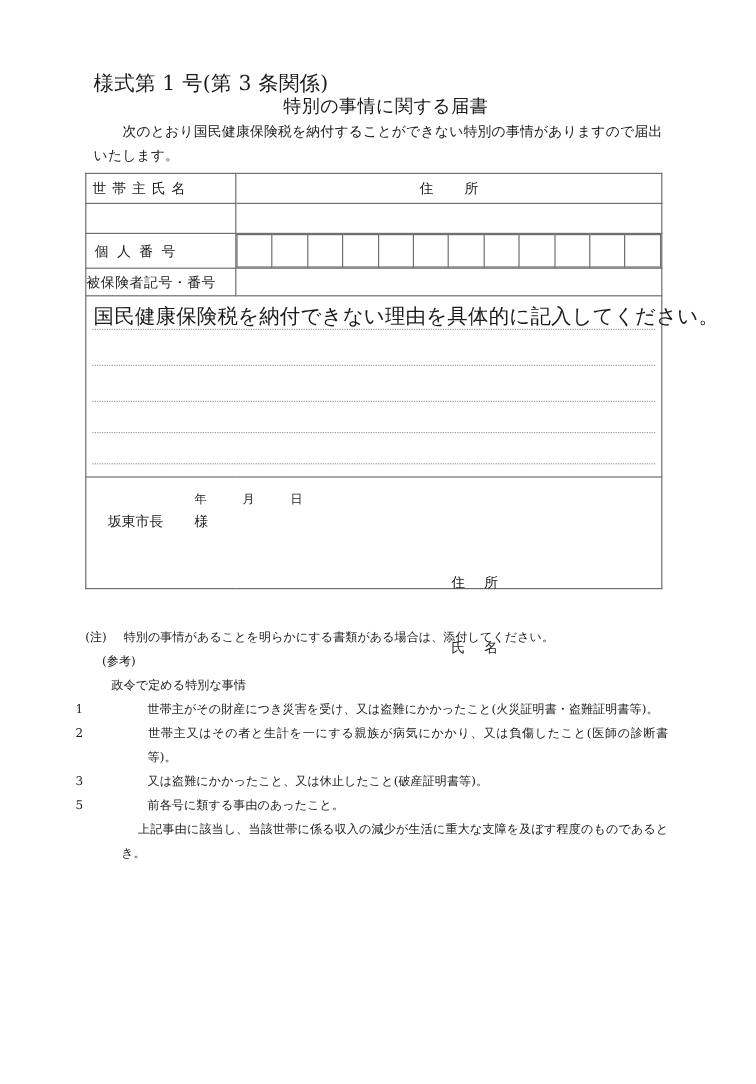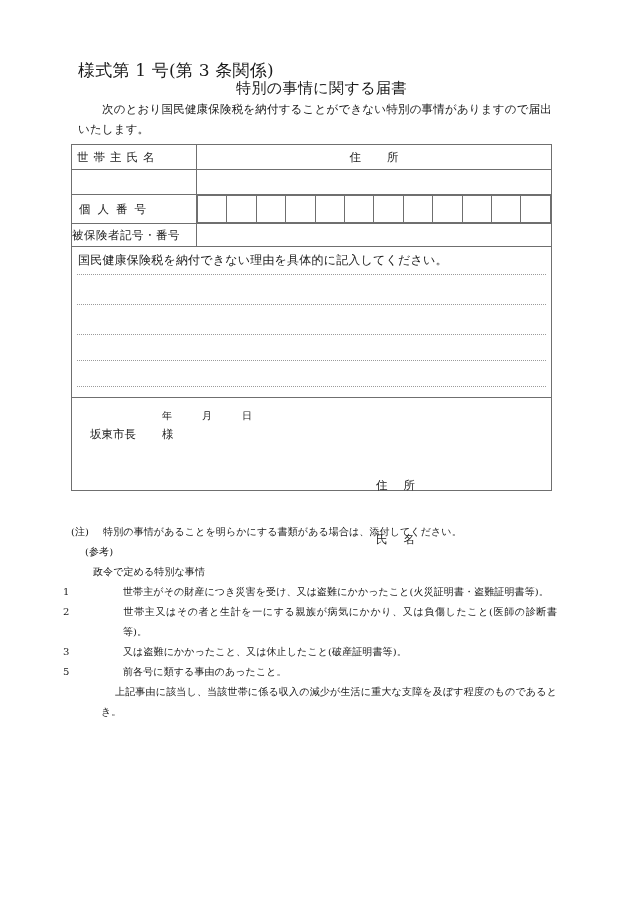--- a/index.html
+++ b/index.html
@@ -96,21 +96,21 @@
 
   
   .reason-cell {
     height: 150px;
     vertical-align: top;
     position: relative;
   }
   .reason-prompt {
     position: absolute;
     left: 6px; top: 5px;
-    font-size: 12px;
+    font-size: 17px;
     letter-spacing: 0.2px;
     white-space: pre;
   }
   .dotline {
     position: absolute;
     left: 5px;
     right: 5px;
     border-top: 1px dotted #9b9b9b;
     height: 0;
   }

